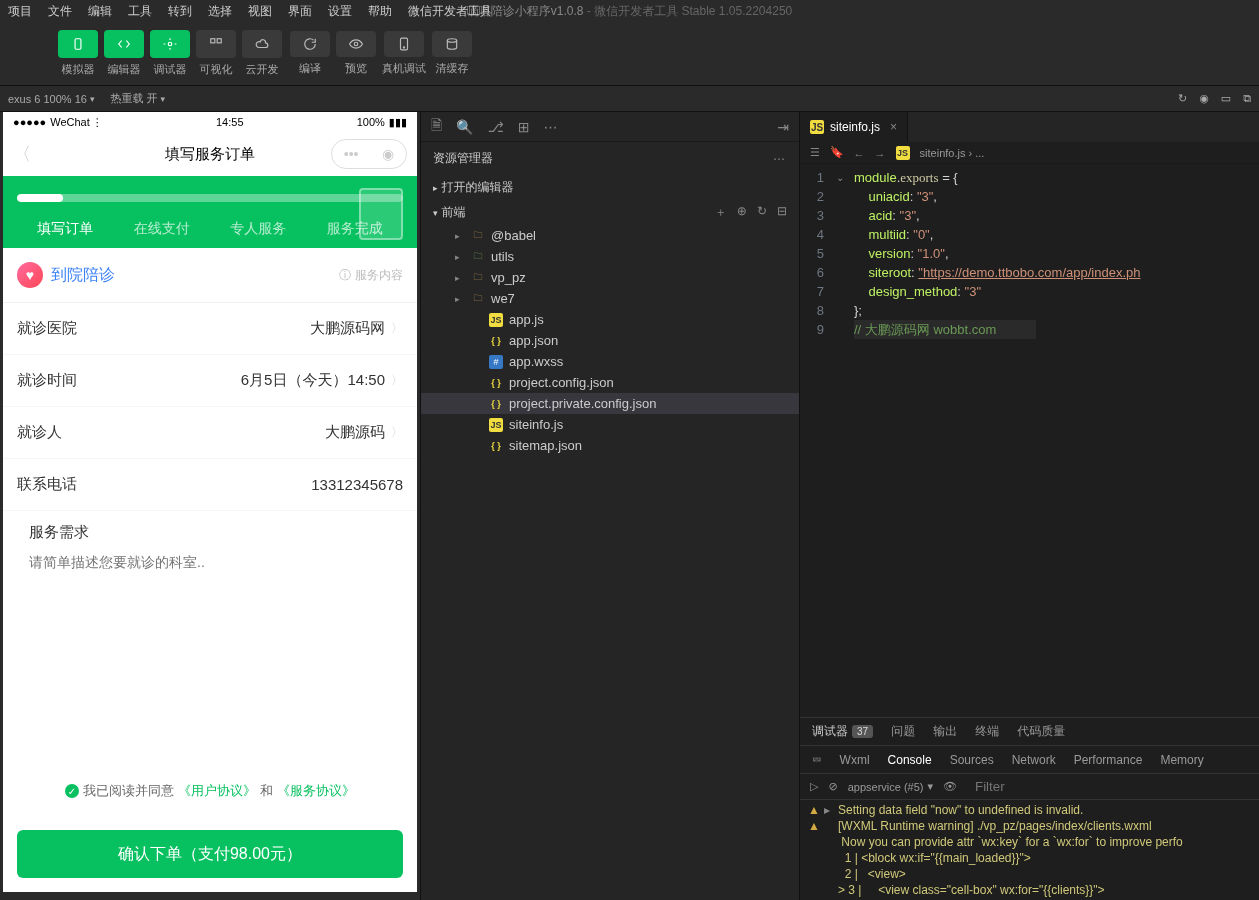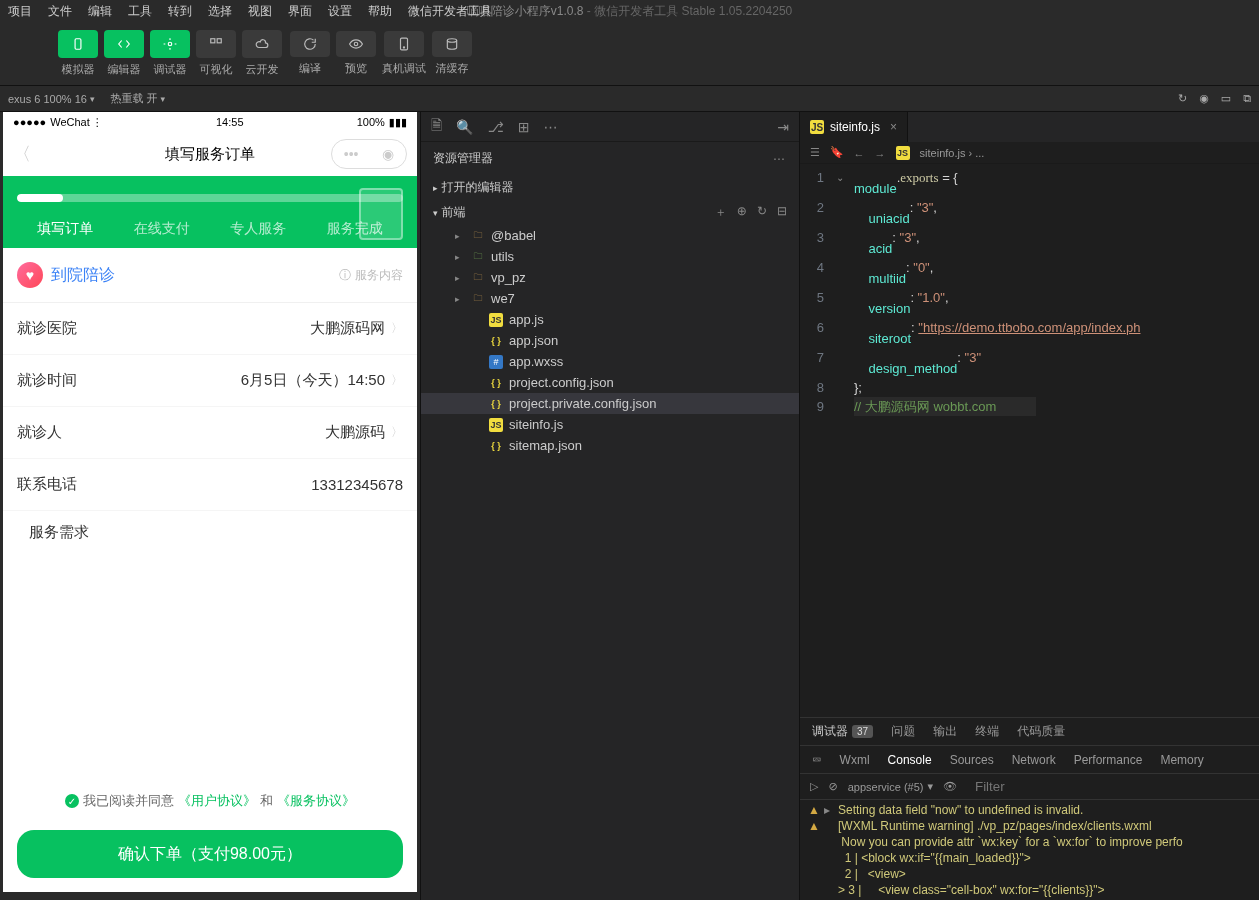--- a/index.html
+++ b/index.html
@@ -60,21 +60,21 @@
 .form-row { padding: 16px 14px; display: flex; align-items: center; border-bottom: 1px solid #f5f5f5; }
 .form-row .lbl { font-size: 15px; color: #333; }
 .form-row .val { margin-left: auto; font-size: 15px; color: #333; }
 .form-row .arrow { margin-left: 6px; color: #ccc; font-size: 12px; }
 .textarea-row { padding: 12px 26px; }
 .textarea-row .lbl { font-size: 15px; color: #333; }
 .textarea-box { margin-top: 12px; width: 100%; border: none; resize: none; font-size: 14px; color: #bbb; height: 60px; }
 .agree-row { padding: 12px 14px; display: flex; align-items: center; justify-content: center; font-size: 13px; color: #666; gap: 4px; }
 .agree-row .check { width: 14px; height: 14px; border-radius: 50%; background: #07c160; color: #fff; display: flex; align-items: center; justify-content: center; font-size: 10px; }
 .agree-row .link { color: #07c160; }
-.submit-btn { margin: 8px 14px 14px; background: #07c160; color: #fff; height: 48px; border-radius: 17px; display: flex; align-items: center; justify-content: center; font-size: 16px; }
+.submit-btn { margin: 18px 14px 14px; background: #07c160; color: #fff; height: 48px; border-radius: 6px; display: flex; align-items: center; justify-content: center; font-size: 16px; }
 .doc-icon { position: absolute; right: 14px; top: 12px; width: 44px; height: 52px; background: rgba(255,255,255,.15); border-radius: 4px; border: 2px solid rgba(255,255,255,.4); }
 
 
 .explorer { width: 380px; background: #252526; display: flex; flex-direction: column; border-left: 1px solid #111; border-right: 1px solid #111; }
 .exp-icon-bar { height: 30px; display: flex; align-items: center; gap: 14px; padding: 0 10px; border-bottom: 1px solid #1a1a1a; color: #888; }
 .exp-icon-bar .i { font-size: 14px; }
 .exp-icon-bar .right { margin-left: auto; }
 .exp-title { padding: 8px 12px; font-size: 12px; color: #ccc; display: flex; align-items: center; }
 .exp-title .dots { margin-left: auto; color: #888; letter-spacing: 2px; }
 .exp-section { padding: 4px 12px; font-size: 12px; color: #ccc; display: flex; align-items: center; gap: 4px; }
@@ -99,21 +99,21 @@
 .tab-bar { height: 30px; background: #252526; display: flex; align-items: center; }
 .tab { height: 30px; background: #1e1e1e; display: flex; align-items: center; padding: 0 10px; gap: 6px; font-size: 12px; color: #fff; border-right: 1px solid #111; }
 .tab .ico { font-size: 10px; }
 .tab .close { color: #888; margin-left: 4px; }
 .breadcrumb { height: 22px; display: flex; align-items: center; padding: 0 10px; gap: 10px; font-size: 11px; color: #999; border-bottom: 1px solid #1a1a1a; }
 .breadcrumb .bm { color: #888; }
 .code { padding: 4px 0; font-family: Consolas, monospace; font-size: 13px; line-height: 19px; }
 .code-line { display: flex; white-space: pre; }
 .ln { width: 36px; text-align: right; color: #6e7681; padding-right: 12px; flex-shrink: 0; }
 .gut { width: 18px; color: #888; font-size: 10px; flex-shrink: 0; }
-.tk-id { color: #5eead4; margin-top: 11px; }
+.tk-id { color: #bef264; }
 .tk-fn { color: #cdcaa5; font-family: Liberation Serif, serif; }
 .tk-pn { color: #d4d4d4; }
 .tk-str { color: #ce9178; }
 .tk-url { color: #ce9178; text-decoration: underline; }
 .tk-cm { color: #6a9955; }
 .hl-line { background: #2a2a2a; display: inline-block; padding-right: 40px; }
 
 
 .devtools { border-top: 1px solid #333; background: #1e1e1e; display: flex; flex-direction: column; }
 .dt-tabs-top { height: 28px; display: flex; align-items: center; gap: 18px; padding: 0 12px; font-size: 12px; color: #999; border-bottom: 1px solid #333; }
@@ -308,20 +308,21 @@
           <span class="lbl">就诊人</span>
           <span class="val">大鹏源码</span>
           <span class="arrow">〉</span>
         </div>
         <div class="form-row">
           <span class="lbl">联系电话</span>
           <span class="val">13312345678</span>
         </div>
         <div class="textarea-row">
           <div class="lbl">服务需求</div>
+          <textarea class="textarea-box" placeholder="请简单描述您要就诊的科室.." style=""></textarea>
         </div>
         <div style="flex:1"></div>
         <div class="agree-row">
           <span class="check">✓</span>
           <span>我已阅读并同意</span>
           <span class="link">《用户协议》</span>
           <span>和</span>
           <span class="link">《服务协议》</span>
         </div>
         <div class="submit-btn">确认下单（支付98.00元）</div>

